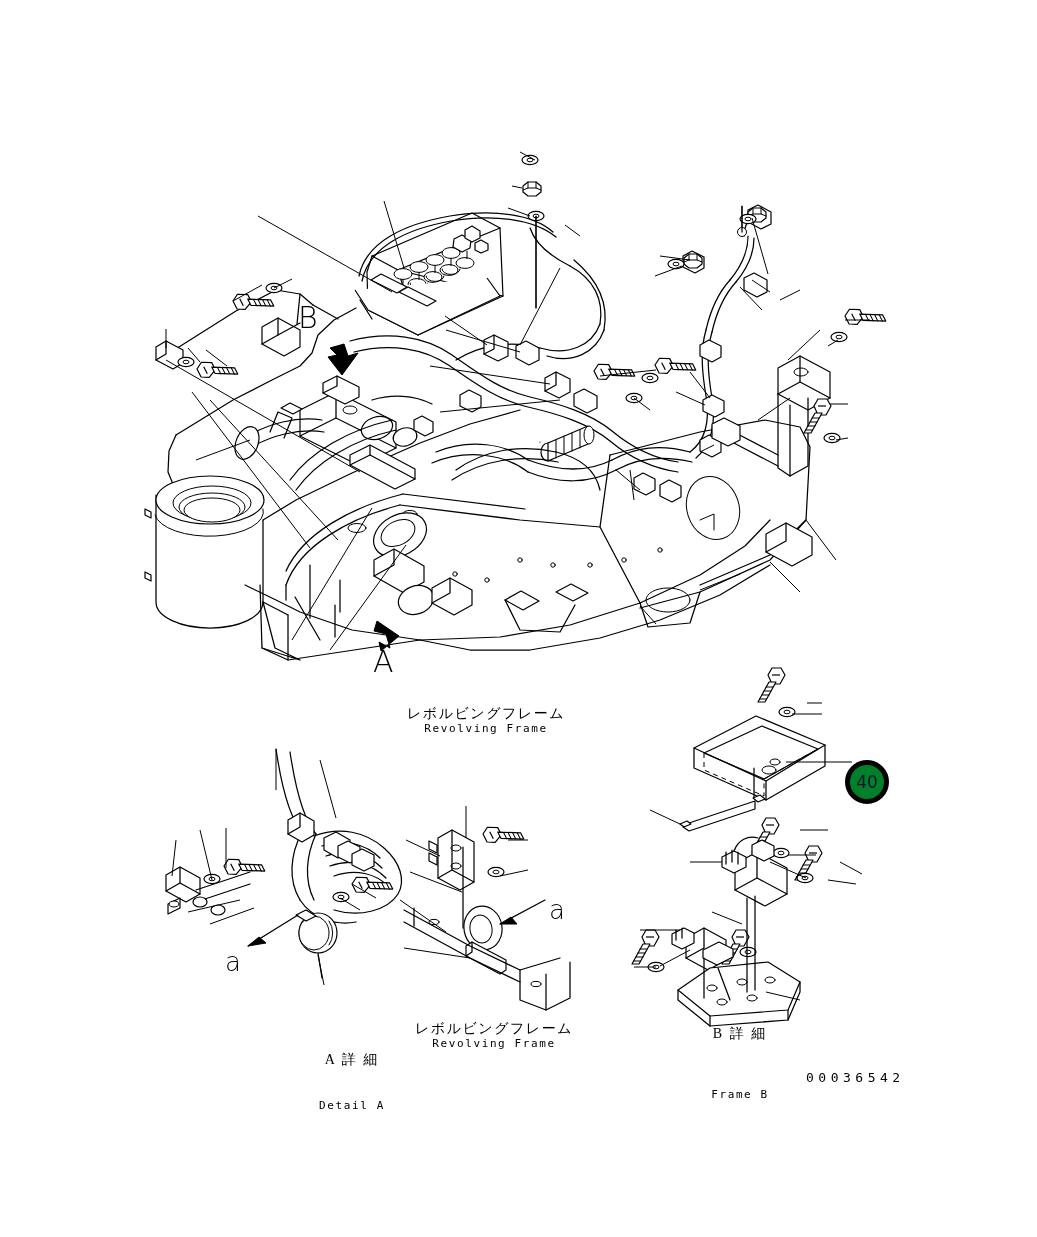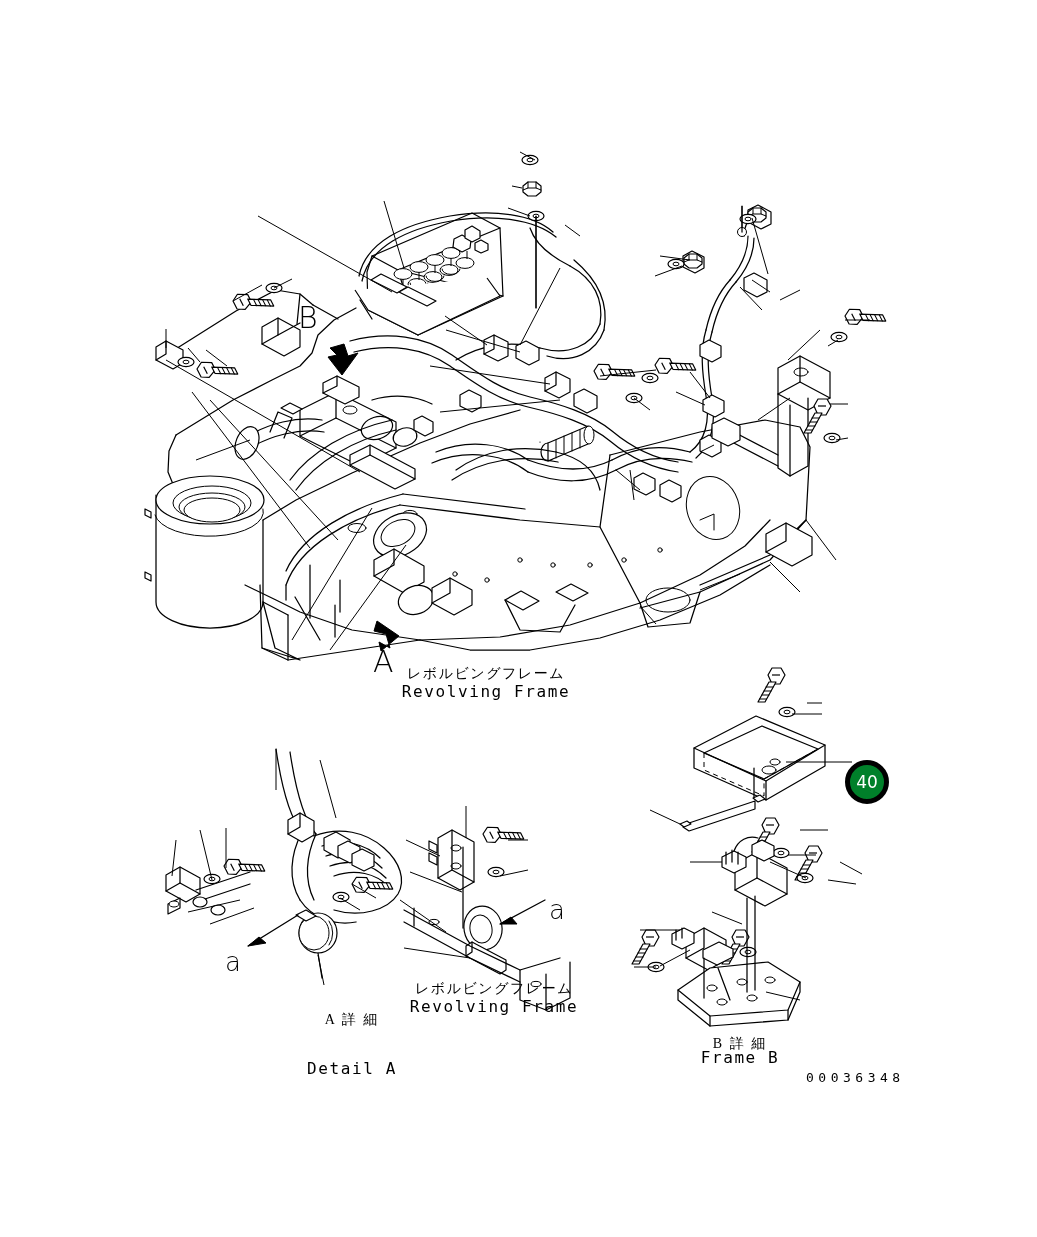--- a/index.html
+++ b/index.html
@@ -32,21 +32,21 @@
     line-height: 1.18;
     letter-spacing: 0.5px;
   }
   .lbl-jp {
     font-family: "DejaVu Sans", "Liberation Sans", sans-serif;
     font-size: 14px;
     letter-spacing: 1.5px;
   }
   .lbl-en {
     font-family: "DejaVu Sans Mono", "Liberation Mono", monospace;
-    font-size: 16px;
+    font-size: 11px;
     letter-spacing: 1.6px;
   }
   .lbl-section {
     font-family: Liberation Serif, serif;
     font-size: 14px;
     letter-spacing: 2px;
   }
   .lbl-big {
     font-family: "DejaVu Sans", "Liberation Sans", sans-serif;
     font-size: 30px;
@@ -56,31 +56,31 @@
   .lbl-small {
     font-family: "DejaVu Sans", "Liberation Sans", sans-serif;
     font-size: 26px;
     font-weight: 300;
   }
   .lbl-drawno {
     font-family: "DejaVu Sans Mono", "Liberation Mono", monospace;
     font-size: 13px;
     letter-spacing: 4.5px;
   }
-  .centered { text-align: right; transform: translateX(-50%); }
+  .centered { text-align: right; transform: translateX(-50%); margin-top: 40px; }
 
   .callout {
     position: absolute;
     width: 44px;
     height: 44px;
     border-radius: 50%;
     background: #00802a;
     border: 5px solid #000000;
     box-sizing: border-box;
-    color: #ffffff;
+    color: #0f172a;
     font-family: "DejaVu Sans", "Liberation Sans", sans-serif;
     font-size: 17px;
     display: flex;
     align-items: center;
     justify-content: center;
     letter-spacing: 0;
   }
 </style>
 </head>
 <body>
@@ -584,20 +584,20 @@
 
   <div class="lbl lbl-jp centered" style="left:486px; top:665px;">レボルビングフレーム</div>
   <div class="lbl lbl-en centered" style="left:486px; top:683px;">Revolving Frame</div>
 
   <div class="lbl lbl-jp centered" style="left:494px; top:980px;">レボルビングフレーム</div>
   <div class="lbl lbl-en centered" style="left:494px; top:998px;">Revolving Frame</div>
 
   <div class="lbl lbl-section centered" style="left:352px; top:1012px;">A 詳 細</div>
   <div class="lbl lbl-en centered" style="left:352px; top:1060px;">Detail A</div>
 
-  <div class="lbl lbl-section centered" style="left:740px; top:1036px;">B 詳 細</div>
+  <div class="lbl lbl-section centered" style="left:740px; top:986px;">B 詳 細</div>
   <div class="lbl lbl-en centered" style="left:740px; top:1049px;">Frame B</div>
 
-  <div class="lbl lbl-drawno" style="left:806px; top:1070px;">00036348</div>
+  <div class="lbl lbl-drawno" style="left:806px; top:1070px;">00036542</div>
 
   <div class="callout" style="left:845px; top:760px;">40</div>
 
 </div>
 
 </body></html>

